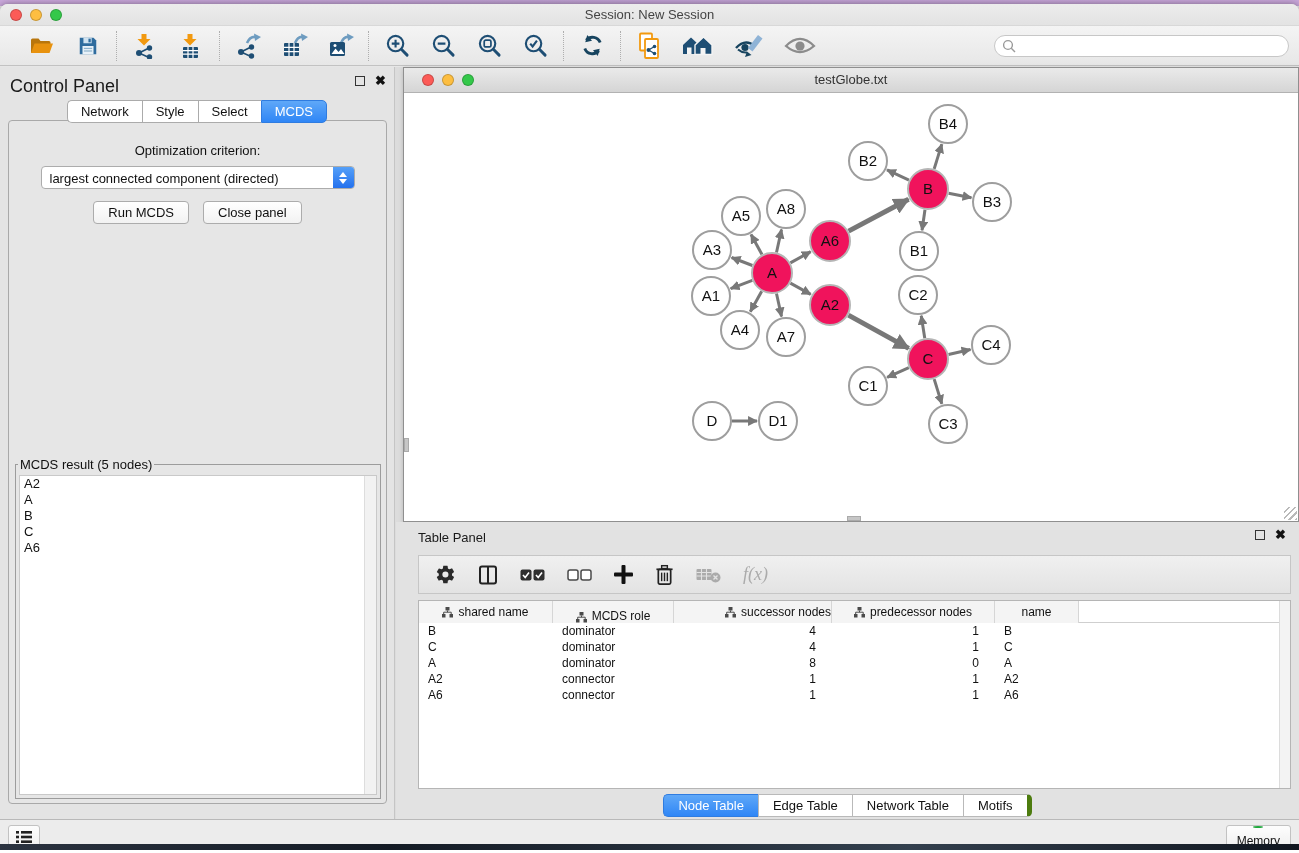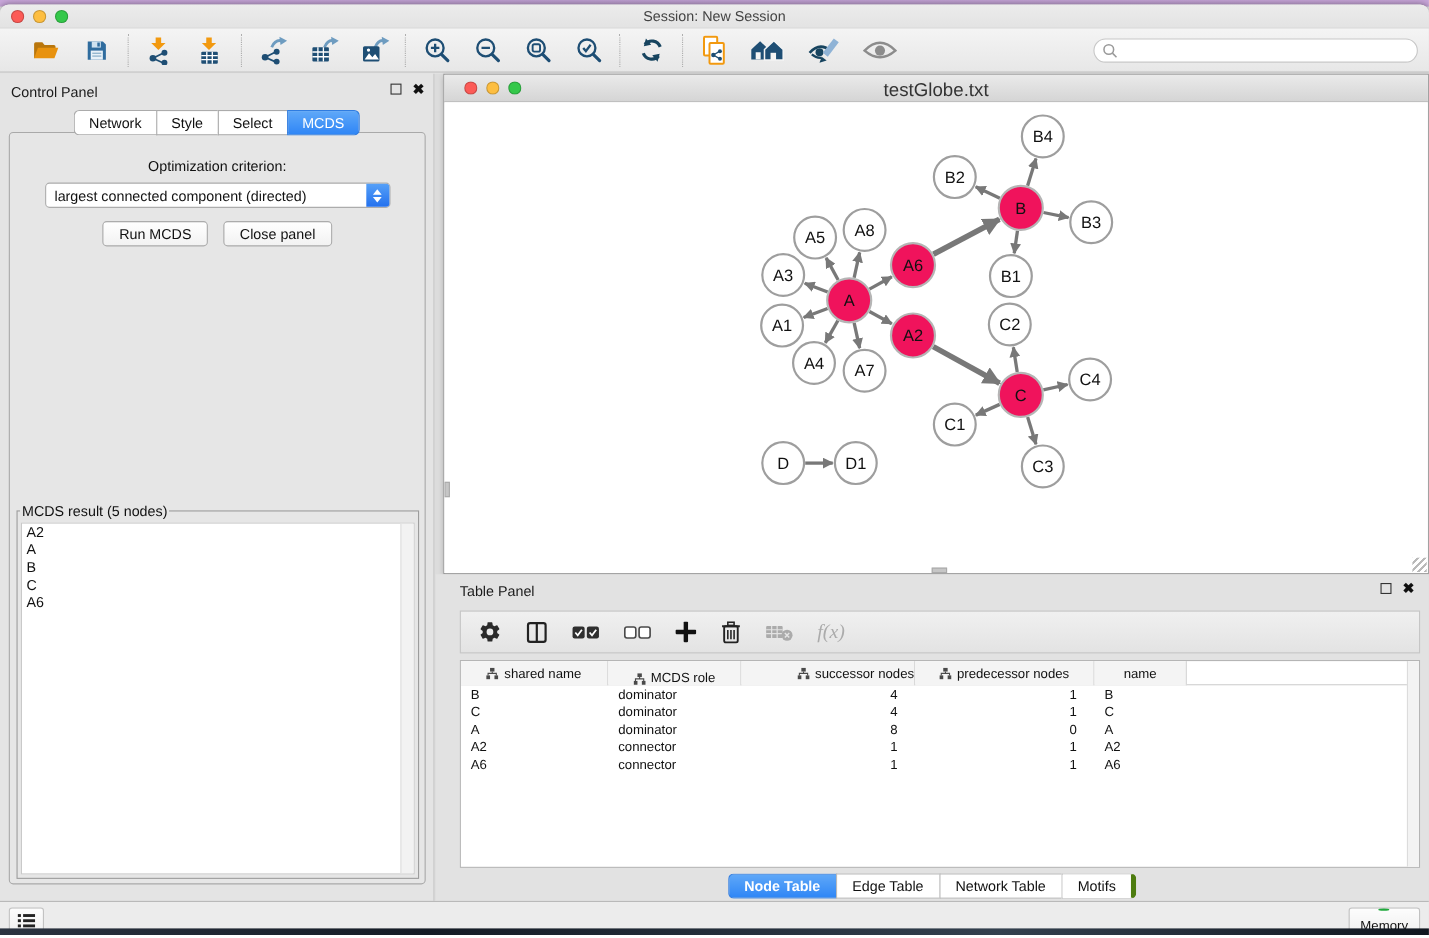--- a/index.html
+++ b/index.html
@@ -35,21 +35,21 @@
     background:#fff; padding-left:26px; font-size:12px; outline:none; }
   .search-wrap svg { position:absolute; left:8px; top:4px; }
 
   
   .main-row { position:absolute; top:63px; left:0; width:1299px; height:752px; background:#DCDCDC; }
 
   
   .control-panel { position:absolute; left:0; top:0; width:395px; height:752px;
     background:#E4E4E4; border-right:1px solid #C5C5C5; }
   .panel-head { position:relative; height:30px; }
-  .panel-head .panel-title { position:absolute; left:10px; top:9px; font-size:13px; color:#1a1a1a; }
+  .panel-head .panel-title { position:absolute; left:10px; top:9px; font-size:18px; color:#1a1a1a; }
   .panel-icons { position:absolute; top:9px; display:flex; gap:10px; align-items:center; }
   .control-panel .panel-icons { right:8px; }
   .float-box { width:10px; height:10px; border:1.5px solid #333; display:inline-block; cursor:pointer; }
   .close-x { font-size:13px; font-weight:bold; color:#111; line-height:10px; cursor:pointer; }
 
   .cp-tabs { position:absolute; left:0; top:33px; width:100%; display:flex; justify-content:center; z-index:2; }
   .cp-tab { background:#fff; border:1px solid #ABABAB; border-right:none; padding:3px 13px;
     font-size:13px; color:#111; cursor:pointer; }
   .cp-tab:first-child { border-radius:5px 0 0 5px; }
   .cp-tab:last-child { border-radius:0 5px 5px 0; border-right:1px solid #ABABAB; }
@@ -82,21 +82,21 @@
   .result-item { font-size:13px; color:#111; line-height:16px; padding-left:4px; }
 
   
   .right-col { position:absolute; left:396px; top:0; width:903px; height:752px; background:#DCDCDC; }
 
   
   .net-window { position:absolute; left:7px; top:0; width:896px; height:455px;
     border:1px solid #8F8F8F; background:#fff; box-shadow:1px 2px 5px rgba(0,0,0,.25); }
   .net-titlebar { position:relative; height:25px; background:linear-gradient(#EAEAEA,#D5D5D5);
     border-bottom:1px solid #B2B2B2; }
-  .net-titlebar .title { position:absolute; left:0; right:0; top:4px; text-align:center; font-size:17px; color:#333; }
+  .net-titlebar .title { position:absolute; left:0; right:0; top:4px; text-align:center; font-size:13px; color:#333; }
   .net-lights { position:absolute; left:18px; top:6px; display:flex; gap:8px; }
   .net-light { width:12px; height:12px; border-radius:50%; border:0.5px solid rgba(0,0,0,.2); }
   .net-canvas { position:relative; width:894px; height:428px; background:#fff; overflow:hidden; }
   .resize-grip { position:absolute; right:1px; bottom:1px; width:13px; height:13px;
     background:repeating-linear-gradient(135deg, transparent 0 3px, #B9B9B9 3px 4.5px); cursor:nwse-resize; }
   .scroll-nub-v { position:absolute; left:0; top:345px; width:5px; height:14px; background:#C6C6C6; border:1px solid #AAA; }
   .scroll-nub-h { position:absolute; left:443px; bottom:0; width:14px; height:5px; background:#C6C6C6; border:1px solid #AAA; }
 
   
   .table-panel { position:absolute; left:0; top:455px; width:903px; height:297px; background:#E2E2E2; }
@@ -116,21 +116,21 @@
   .trow { display:flex; height:16px; }
   .td { font-size:12px; color:#111; line-height:16px; white-space:nowrap; overflow:hidden; }
   .table-vscroll { position:absolute; right:0; top:0; bottom:0; width:11px;
     background:#F3F3F3; border-left:1px solid #DCDCDC; }
 
   .tp-tabs { position:absolute; left:0; right:0; top:272px; display:flex; justify-content:center; }
   .tp-tab { background:#fff; border:1px solid #B9B9B9; border-right:none; padding:3px 14px;
     font-size:13px; color:#111; cursor:pointer; }
   .tp-tab:first-child { border-radius:5px 0 0 5px; }
   .tp-tab:last-child { border-radius:0 5px 5px 0; border-right:5px solid #4d7c0f; }
-  .tp-tab.active { background:linear-gradient(#5fa8f8,#2f86f6); border-color:#2f7ce0; color:#fff;font-weight:bold; }
+  .tp-tab.active { background:linear-gradient(#5fa8f8,#2f86f6); border-color:#2f7ce0; color:#fff; }
 
   
   .statusbar { position:absolute; left:0; top:815px; width:1299px; height:34px;
     background:#ECECEC; border-top:1px solid #B9B9B9; }
   .status-left-btn { position:absolute; left:8px; top:5px; width:32px; height:24px;
     background:linear-gradient(#FDFDFD,#F0F0F0); border:1px solid #C2C2C2; border-radius:3px;
     display:flex; align-items:center; justify-content:center; cursor:pointer; }
   .memory-btn { position:absolute; right:8px; top:5px; height:24px;
     background:linear-gradient(#FDFDFD,#F0F0F0); border:1px solid #C2C2C2; border-radius:3px;
     display:flex; align-items:center; gap:6px; padding:0 10px; font-size:12px; color:#111; cursor:pointer;flex-direction:column; }

